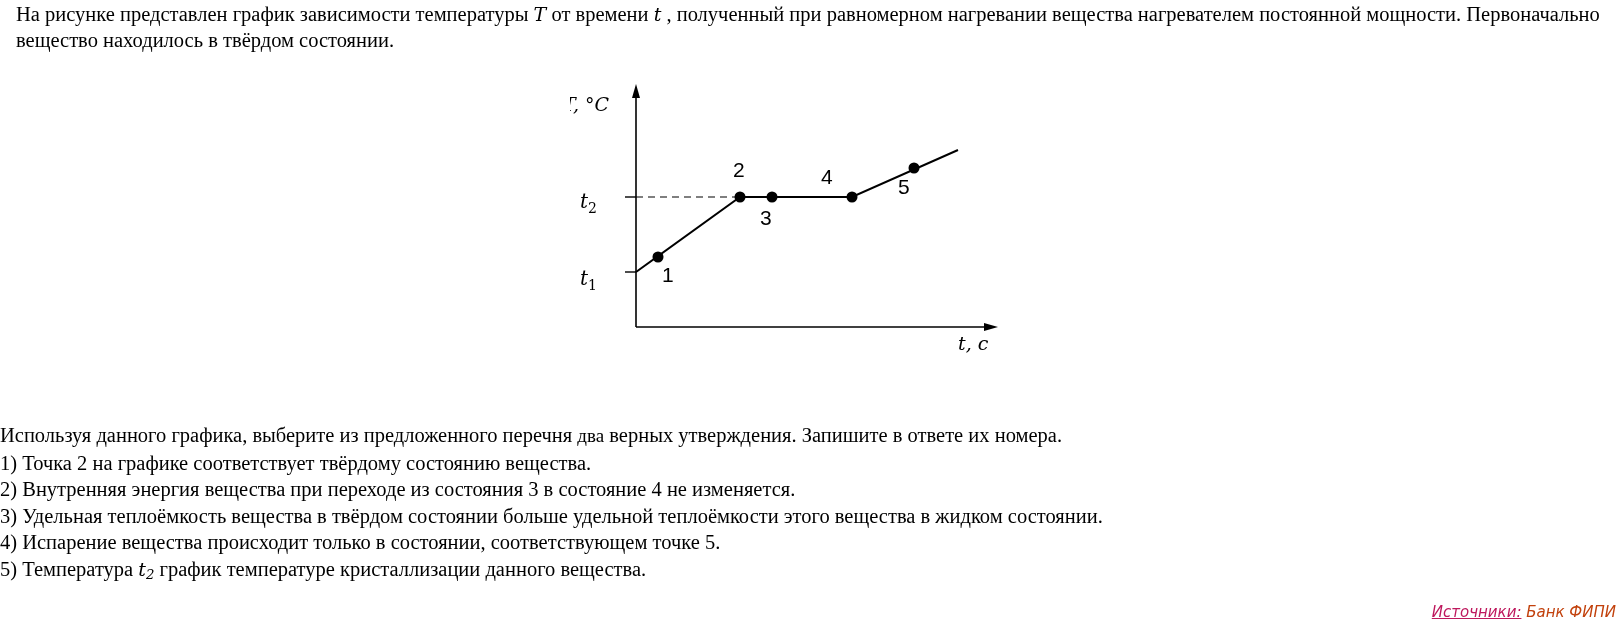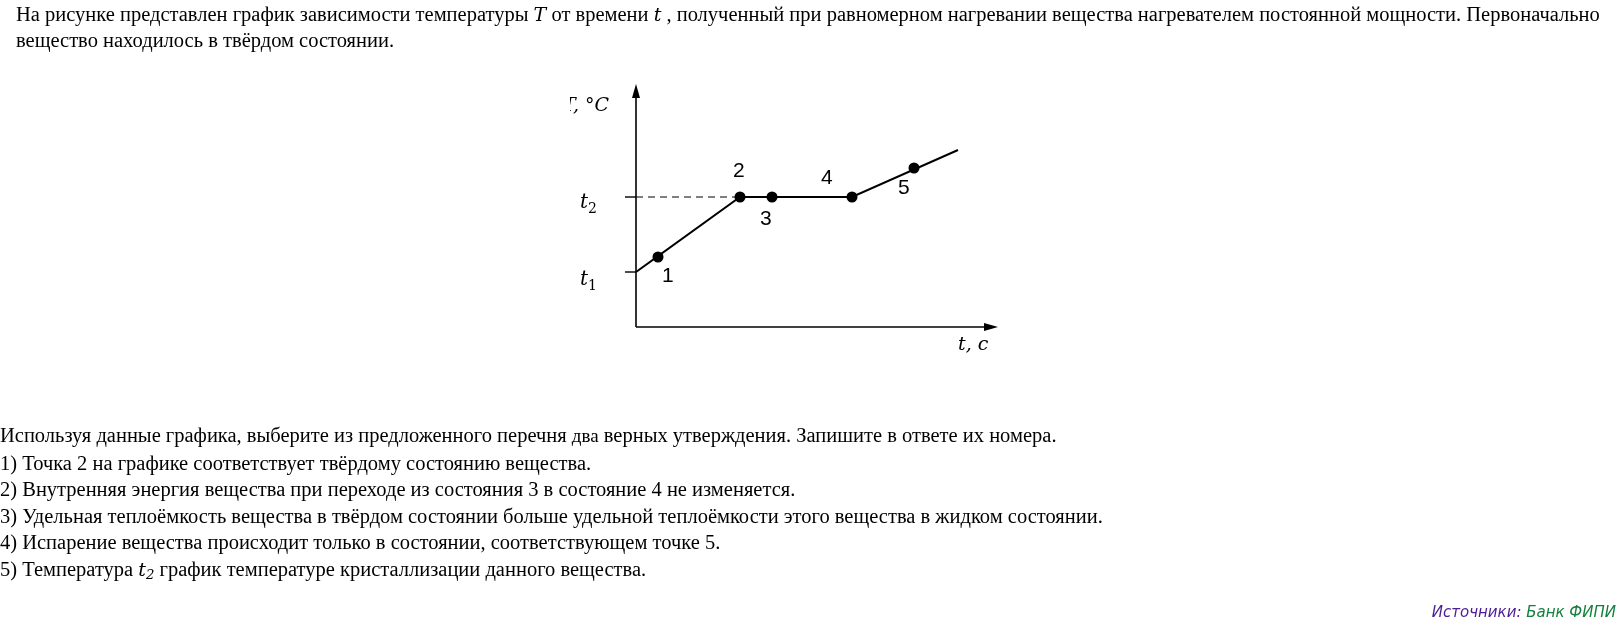--- a/index.html
+++ b/index.html
@@ -18,22 +18,22 @@
     .question {
       position: absolute; left: 0; top: 422px; width: 1600px;
       font-size: 20.5px; line-height: 26.5px;
     }
     .question b { font-weight: normal; font-size: 19px; }
     .option { white-space: nowrap; }
     .source {
       position: absolute; right: 0; top: 603px;
       font-family: "DejaVu Sans", sans-serif; font-style: italic; font-size: 15px;
     }
-    .source .src-label { color: #4c1d95; }
-    .source .src-link { color: #15803d; }
+    .source .src-label { color: #be185d; text-decoration: underline; }
+    .source .src-link { color: #c2410c; }
     sub { font-size: 70%; vertical-align: -3px; line-height: 0; }
   </style>
 </head>
 <body>
 
 <div class="intro">
   <span>На рисунке представлен график зависимости температуры </span><span class="math">T</span><span> от времени </span><span class="math">t</span><span> , полученный при равномерном нагревании вещества нагревателем постоянной мощности. Первоначально вещество находилось в твёрдом состоянии.</span>
 </div>
 
 <div class="figure">
@@ -72,21 +72,21 @@
     <text x="-7" y="31" font-family="DejaVu Serif, serif" font-style="italic" font-size="19" fill="#000">T, °C</text>
     <text x="388" y="270" font-family="DejaVu Serif, serif" font-style="italic" font-size="19" fill="#000">t, c</text>
 
     <text x="10" y="205" font-family="DejaVu Serif, serif" font-style="italic" font-size="20" fill="#000"><tspan>t</tspan><tspan dy="5" font-size="14" font-style="normal">1</tspan></text>
     <text x="10" y="128" font-family="DejaVu Serif, serif" font-style="italic" font-size="20" fill="#000"><tspan>t</tspan><tspan dy="5" font-size="14" font-style="normal">2</tspan></text>
   </svg>
 </div>
 
 <div class="question">
   <div>
-    <span>Используя данные графика, выберите из предложенного перечня </span><b>два</b><span> верных утверждения. Запишите в ответе их номера.</span>
+    <span>Используя данного графика, выберите из предложенного перечня </span><b>два</b><span> верных утверждения. Запишите в ответе их номера.</span>
   </div>
   <div class="option">1) Точка 2 на графике соответствует твёрдому состоянию вещества.</div>
   <div class="option">2) Внутренняя энергия вещества при переходе из состояния 3 в состояние 4 не изменяется.</div>
   <div class="option">3) Удельная теплоёмкость вещества в твёрдом состоянии больше удельной теплоёмкости этого вещества в жидком состоянии.</div>
   <div class="option">4) Испарение вещества происходит только в состоянии, соответствующем точке 5.</div>
   <div class="option">
     <span>5) Температура </span><span class="math"><span>t</span><sub>2</sub></span><span> график температуре кристаллизации данного вещества.</span>
   </div>
 </div>
 

